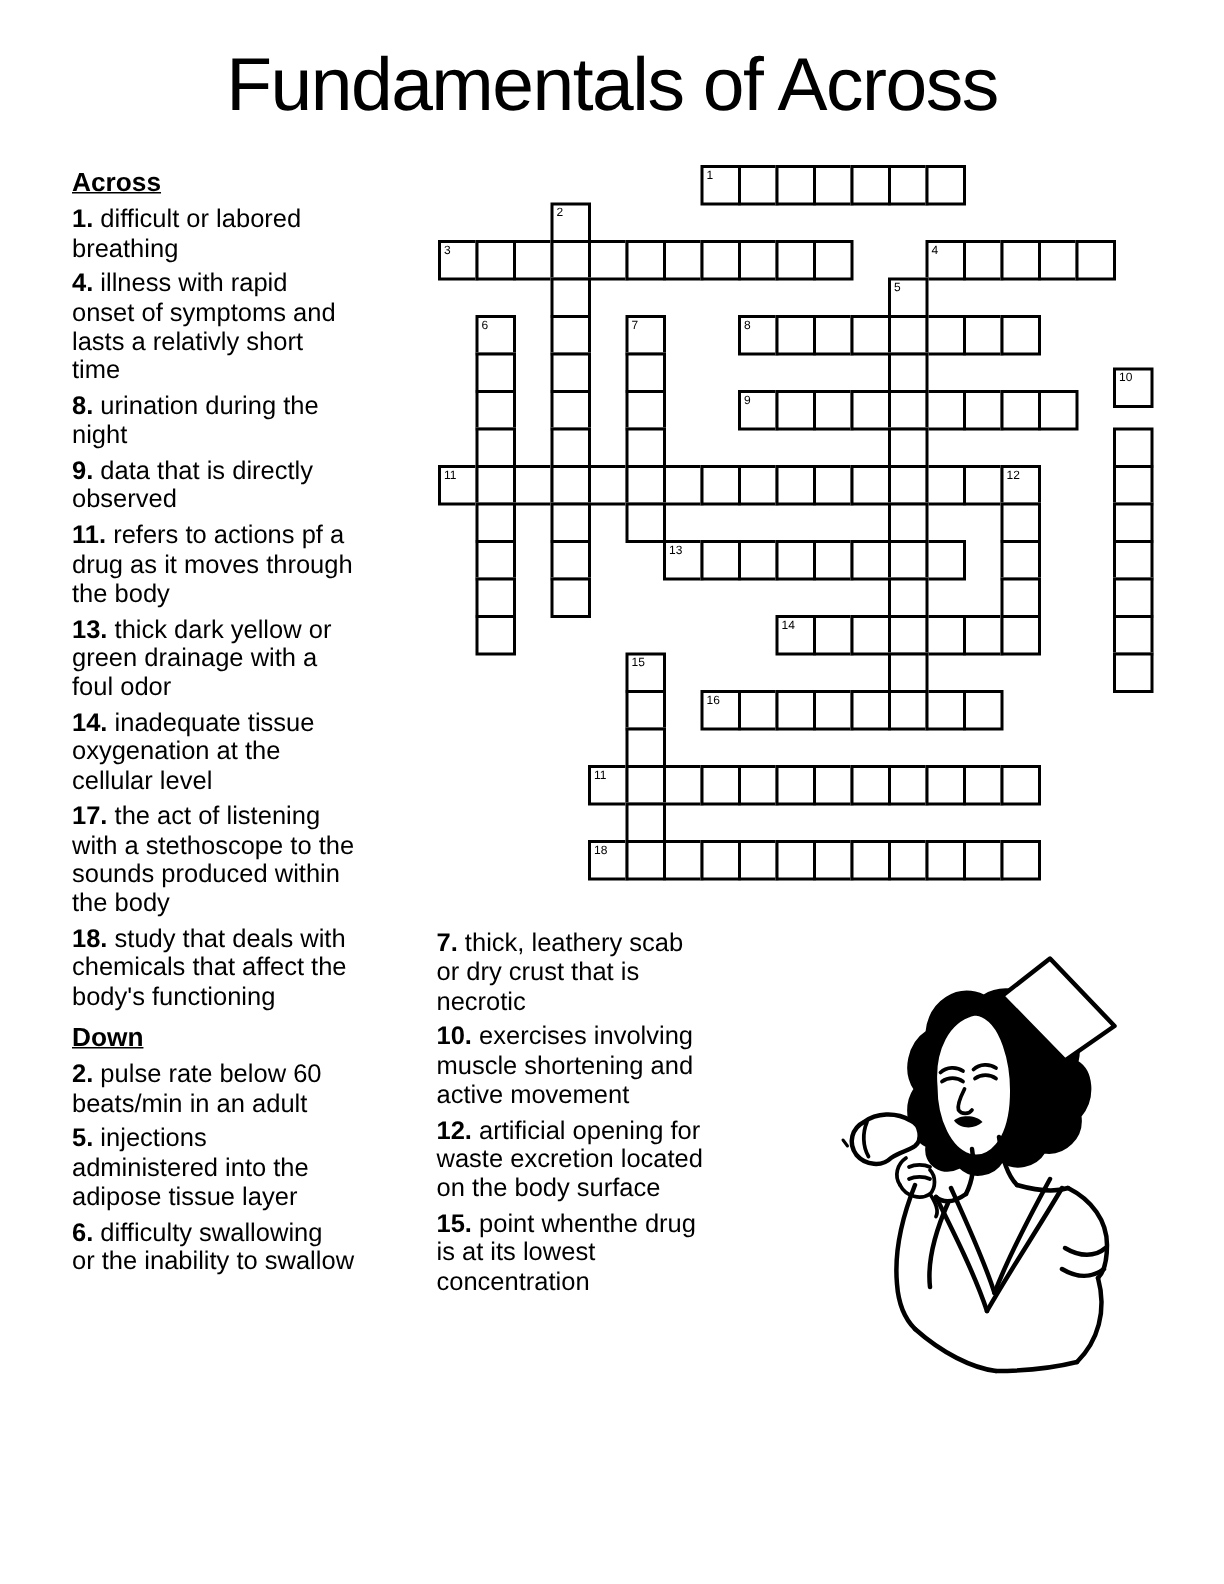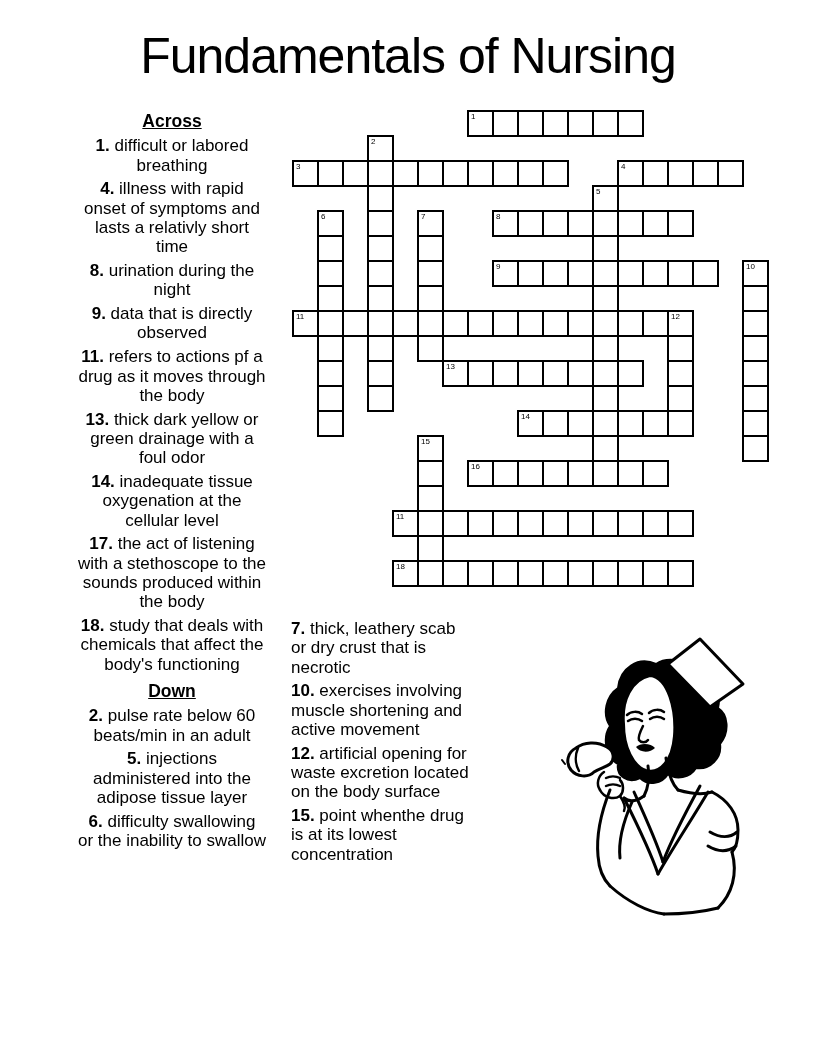--- a/index.html
+++ b/index.html
@@ -6,21 +6,21 @@
   body{width:816px;height:1056px;position:relative;font-family:"Liberation Sans",sans-serif;color:#000;}
   .page{position:absolute;left:0;top:0;width:816px;height:1056px;background:#fff;overflow:hidden;}
 
   h1.title{
     position:absolute;top:26px;left:0;width:816px;margin:0;
     text-align:center;font-size:50px;line-height:60px;font-weight:400;
     letter-spacing:-1px;
   }
 
   .clue-col{position:absolute;font-size:17px;line-height:19.3px;}
-  #left-clues{left:48px;top:112px;width:248px;text-align:center;}
+  #left-clues{left:48px;top:112px;width:248px;}
   #mid-clues{left:291px;top:599px;width:242px;margin-top:20px;}
 
   .heading{font-weight:700;text-decoration:underline;margin:0 0 5px 0;font-size:17.5px;}
   .heading.down-h{margin-top:8px;}
   p.clue{margin:0 0 4.5px 0;}
   p.clue b{font-weight:700;}
 
   #grid{position:absolute;left:292px;top:110px;width:477px;height:477px;}
   .cell{
     position:absolute;width:27px;height:27px;box-sizing:border-box;
@@ -31,21 +31,21 @@
     font-family:"Liberation Sans",sans-serif;
   }
 
   svg.nurse{position:absolute;left:560px;top:620px;width:256px;height:320px;}
 </style>
 </head>
 <body>
 
 <div class="page">
 
-  <h1 class="title">Fundamentals of Nursing</h1>
+  <h1 class="title">Fundamentals of Across</h1>
 
   <div class="clue-col" id="left-clues">
     <div class="heading">Across</div>
     <div id="across-clues">
         <p class="clue"><b>1.</b> difficult or labored<br>breathing</p>
         <p class="clue"><b>4.</b> illness with rapid<br>onset of symptoms and<br>lasts a relativly short<br>time</p>
         <p class="clue"><b>8.</b> urination during the<br>night</p>
         <p class="clue"><b>9.</b> data that is directly<br>observed</p>
         <p class="clue"><b>11.</b> refers to actions pf a<br>drug as it moves through<br>the body</p>
         <p class="clue"><b>13.</b> thick dark yellow or<br>green drainage with a<br>foul odor</p>
@@ -225,21 +225,21 @@
       <div class="cell" style="left: 25px; top: 250px; width: 27px; height: 27px;"></div>
       <div class="cell" style="left: 25px; top: 275px; width: 27px; height: 27px;"></div>
       <div class="cell" style="left: 25px; top: 300px; width: 27px; height: 27px;"></div>
       <div class="cell" style="left: 125px; top: 100px; width: 27px; height: 27px;">
         <span class="n">7</span>
       </div>
       <div class="cell" style="left: 125px; top: 125px; width: 27px; height: 27px;"></div>
       <div class="cell" style="left: 125px; top: 150px; width: 27px; height: 27px;"></div>
       <div class="cell" style="left: 125px; top: 175px; width: 27px; height: 27px;"></div>
       <div class="cell" style="left: 125px; top: 225px; width: 27px; height: 27px;"></div>
-      <div class="cell" style="left: 450px; top: 150px; width: 27px; height: 27px;">
+      <div class="cell" style="left: 450px; top: 135px; width: 27px; height: 27px;">
         <span class="n">10</span>
       </div>
       <div class="cell" style="left: 450px; top: 175px; width: 27px; height: 27px;"></div>
       <div class="cell" style="left: 450px; top: 200px; width: 27px; height: 27px;"></div>
       <div class="cell" style="left: 450px; top: 225px; width: 27px; height: 27px;"></div>
       <div class="cell" style="left: 450px; top: 250px; width: 27px; height: 27px;"></div>
       <div class="cell" style="left: 450px; top: 275px; width: 27px; height: 27px;"></div>
       <div class="cell" style="left: 450px; top: 300px; width: 27px; height: 27px;"></div>
       <div class="cell" style="left: 450px; top: 325px; width: 27px; height: 27px;"></div>
       <div class="cell" style="left: 375px; top: 225px; width: 27px; height: 27px;"></div>

